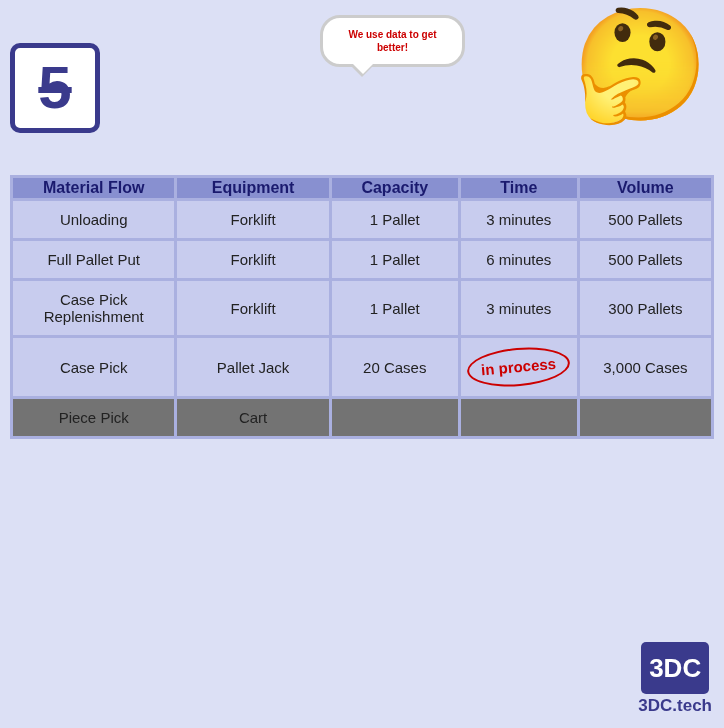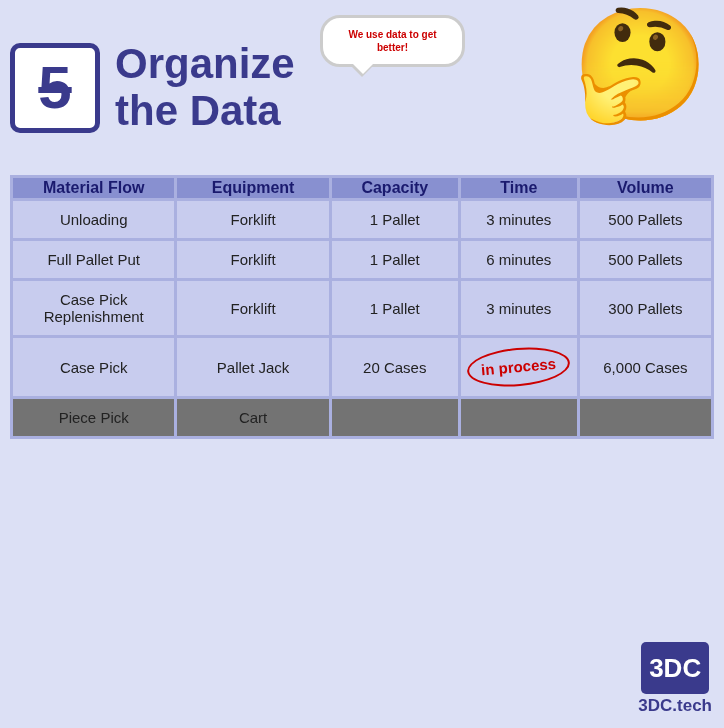--- a/index.html
+++ b/index.html
@@ -190,24 +190,20 @@
 
 <div class="container">
 
   <div class="header">
     <div class="header-left">
 
       <div class="number-badge">
         <span>5</span>
       </div>
 
-      <div class="title-text">
-        <span>Organize</span><br>
-        <span>the Data</span>
-      </div>
     </div>
 
     <div class="speech-bubble">
       <span>We use data to get better!</span>
     </div>
 
     <div class="emoji-face">🤔</div>
   </div>
 
   <table class="data-table">
@@ -240,21 +236,21 @@
           <td>Forklift</td>
           <td>1 Pallet</td>
           <td>3 minutes</td>
           <td>300 Pallets</td>
         </tr>
         <tr>
           <td>Case Pick</td>
           <td>Pallet Jack</td>
           <td>20 Cases</td>
           <td class="in-process-cell"><span class="in-process-text">in process</span></td>
-          <td>6,000 Cases</td>
+          <td>3,000 Cases</td>
         </tr>
         <tr>
           <td>Piece Pick</td>
           <td>Cart</td>
           <td></td>
           <td></td>
           <td></td>
         </tr>
       </tbody>
   </table>

